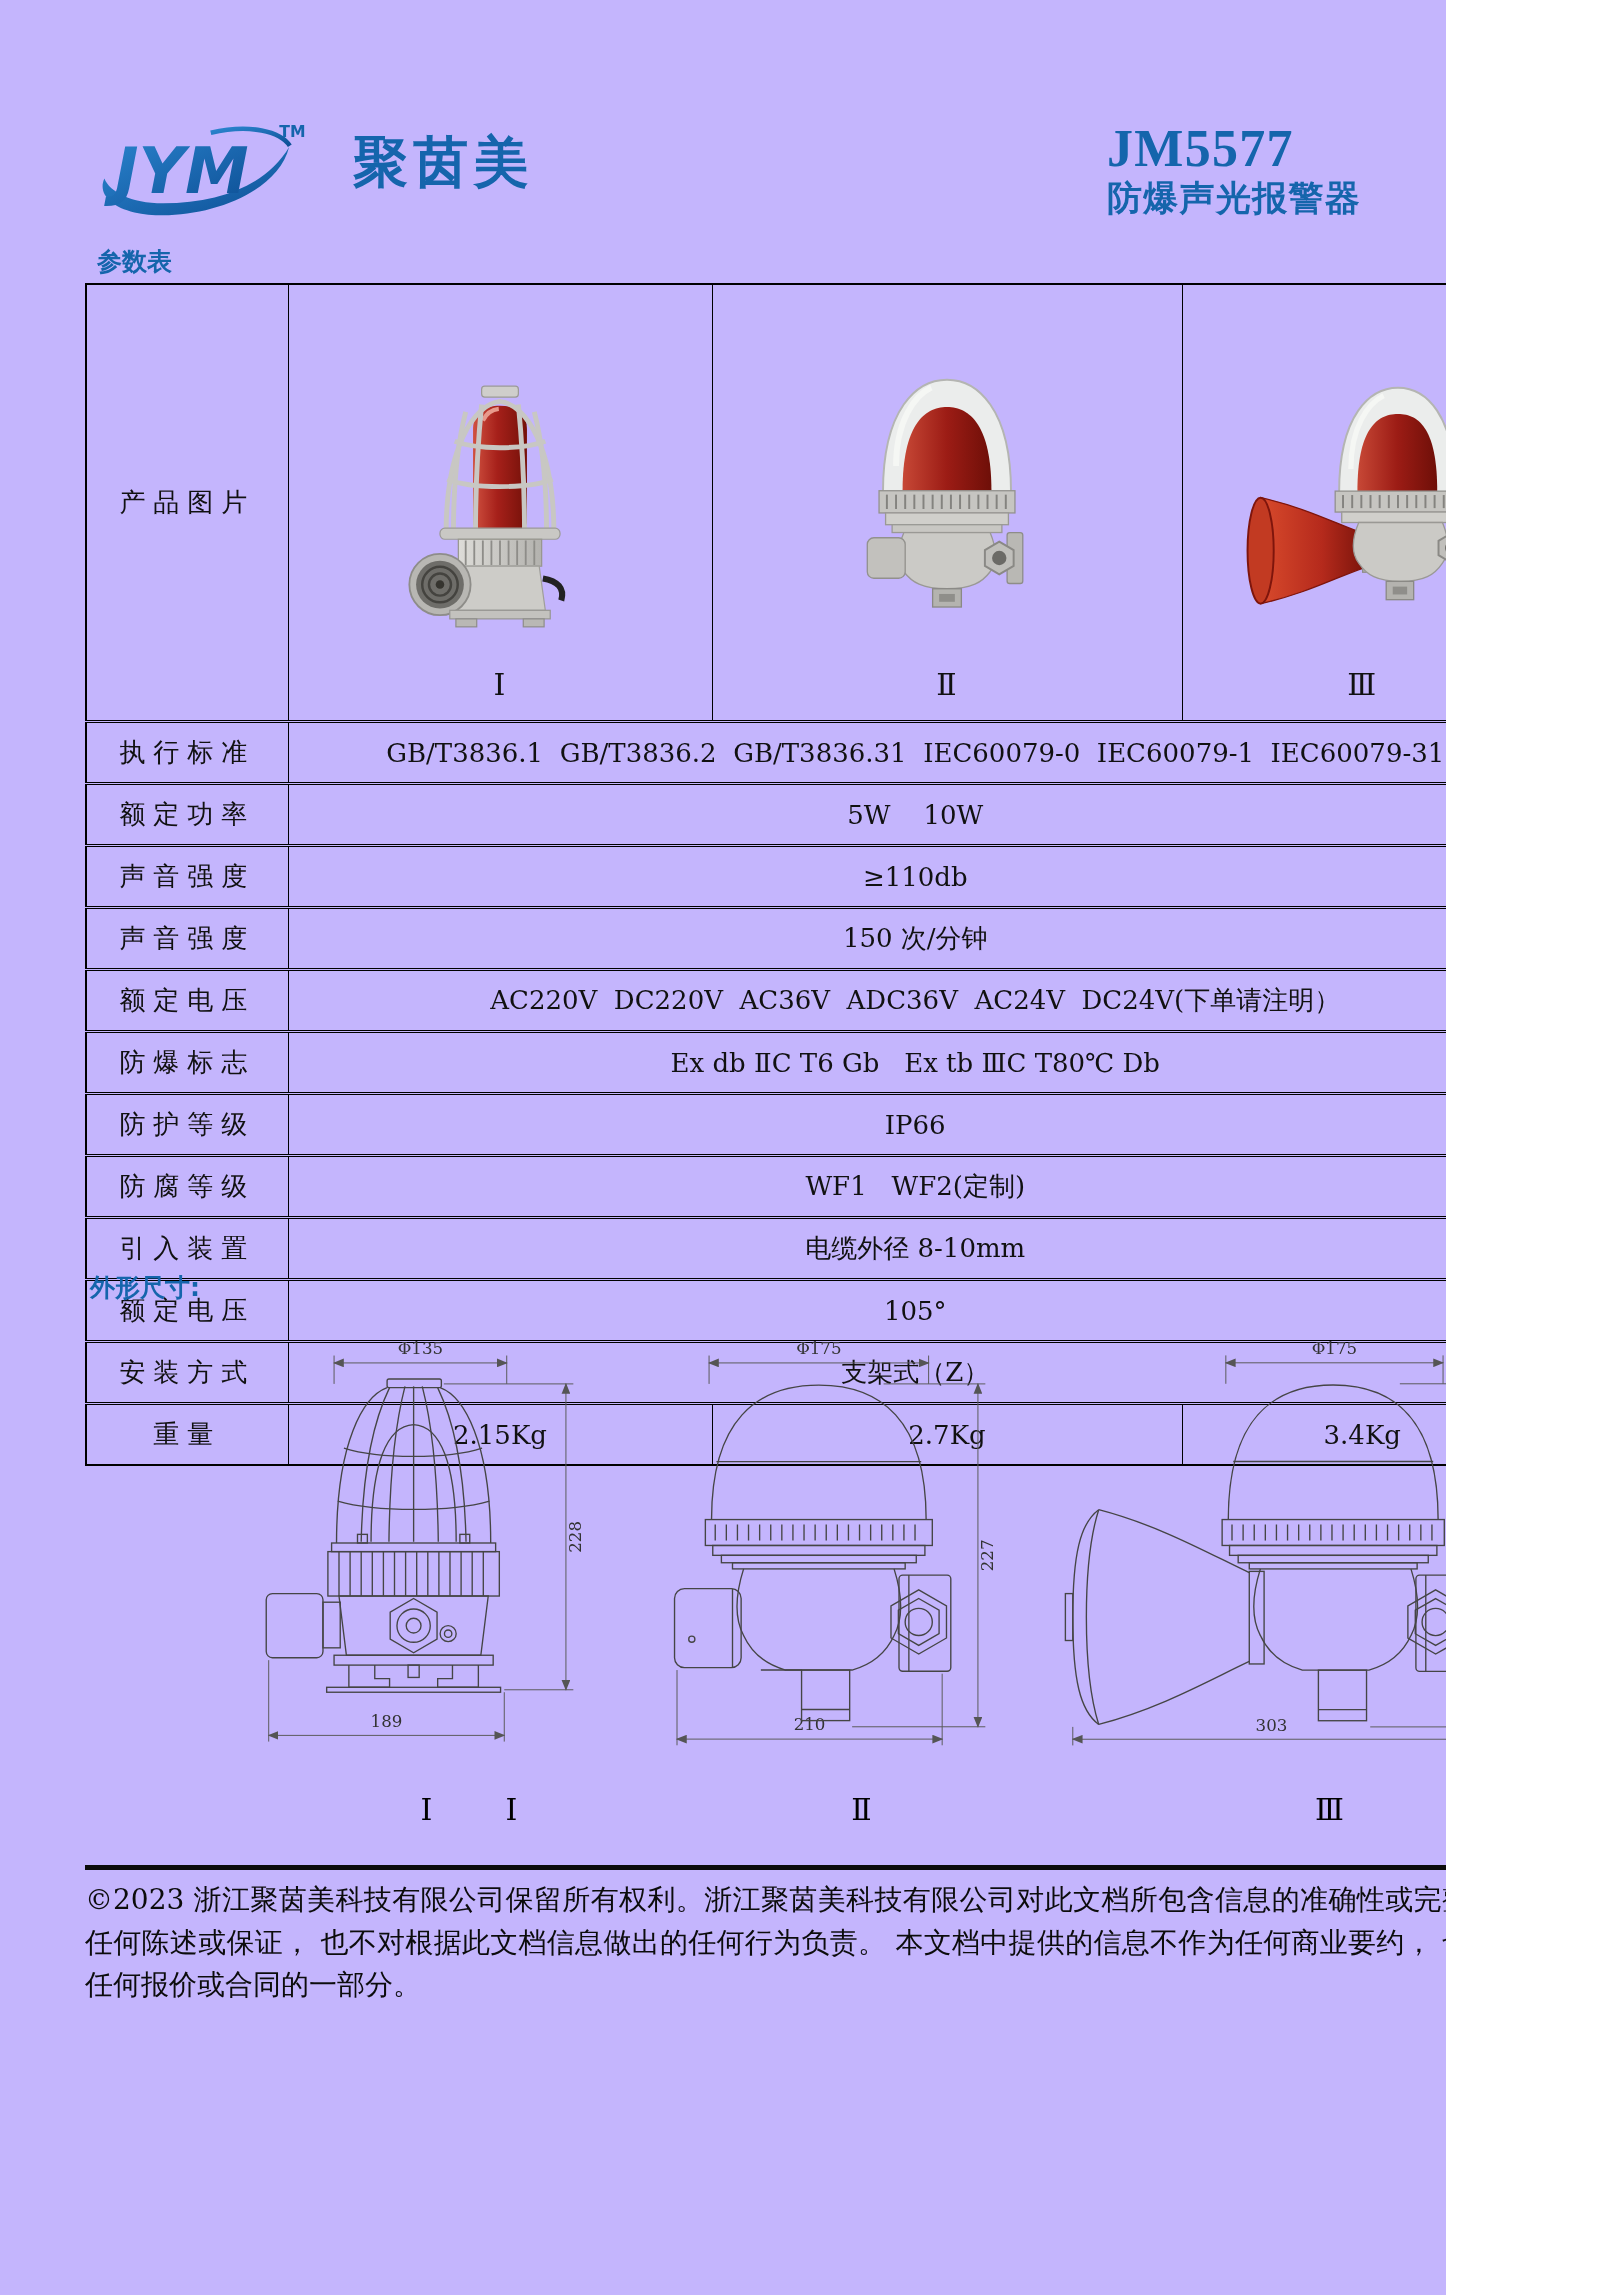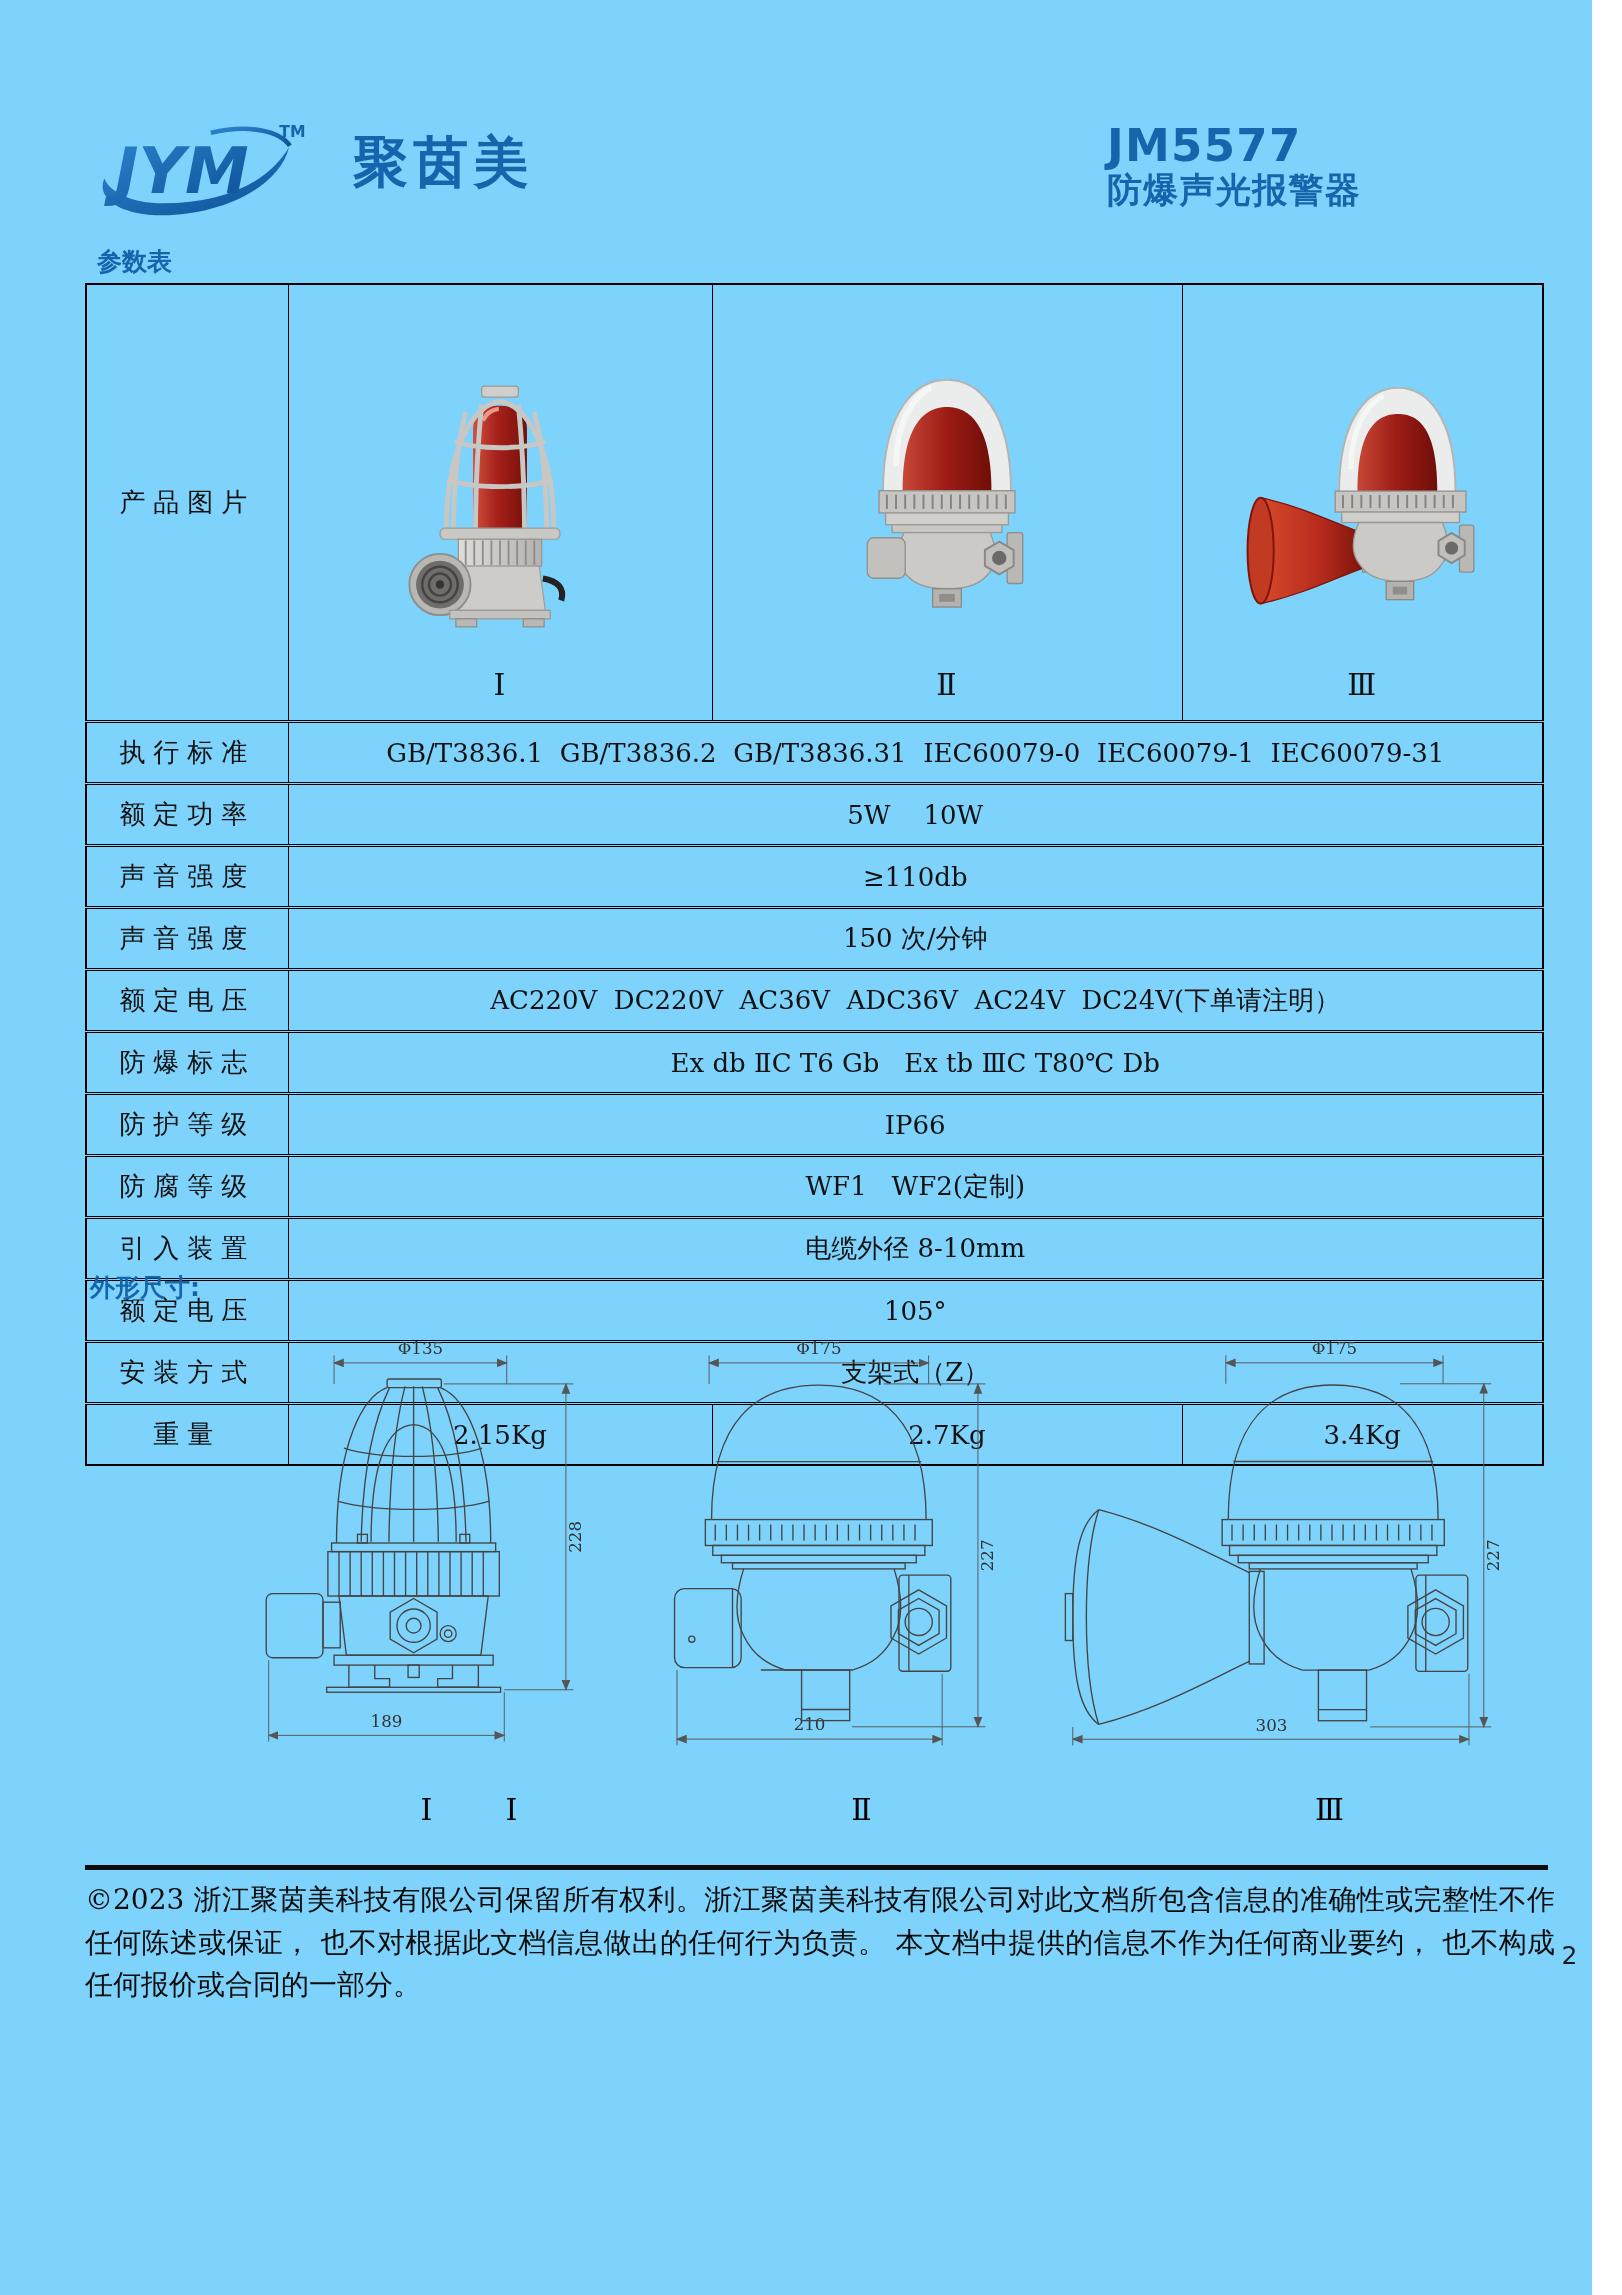--- a/index.html
+++ b/index.html
@@ -2,35 +2,35 @@
 <html style="font-size:10.5px"><head>
 <meta charset="utf-8">
 <style>
   :root{
     --blue:#1565ac;
     --ink:#111;
   }
   html,body{margin:0;padding:0;background:#fff;}
   .page{
     position:relative;
-    width:1592px;height:2295px;
-    background:#7dd3fc;
+    width:1446px;height:2295px;
+    background:#c4b5fd;
     font-family:"DejaVu Serif", serif;
     color:var(--ink);
     overflow:hidden;
   }
   
   .logo{position:absolute;left:90px;top:113px;width:222px;height:110px;}
   .brand-cn{
     position:absolute;left:353px;top:135px;
     font-family:"DejaVu Sans", sans-serif;font-weight:bold;
     font-size:55px;color:var(--blue);letter-spacing:5.2px;line-height:1;
   }
   .model-block{position:absolute;left:1107px;top:122px;font-family:"DejaVu Sans", sans-serif;color:var(--blue);}
-  .model-code{font-size:45px;font-weight:bold;line-height:1.05;letter-spacing:1.3px;}
+  .model-code{font-size:52px;font-weight:bold;line-height:1.05;letter-spacing:1.3px;font-family:Liberation Serif, serif;}
   .model-name{font-size:35px;font-weight:bold;line-height:1.25;letter-spacing:1.3px;}
   
   .sec-label{
     position:absolute;font-family:"DejaVu Sans", sans-serif;
     font-weight:bold;font-size:25px;color:var(--blue);line-height:1;
   }
   #params-label{left:97px;top:249px;font-family:Liberation Serif, serif;}
   #dims-label{left:90px;top:1275px;}
   
   table.spec{

